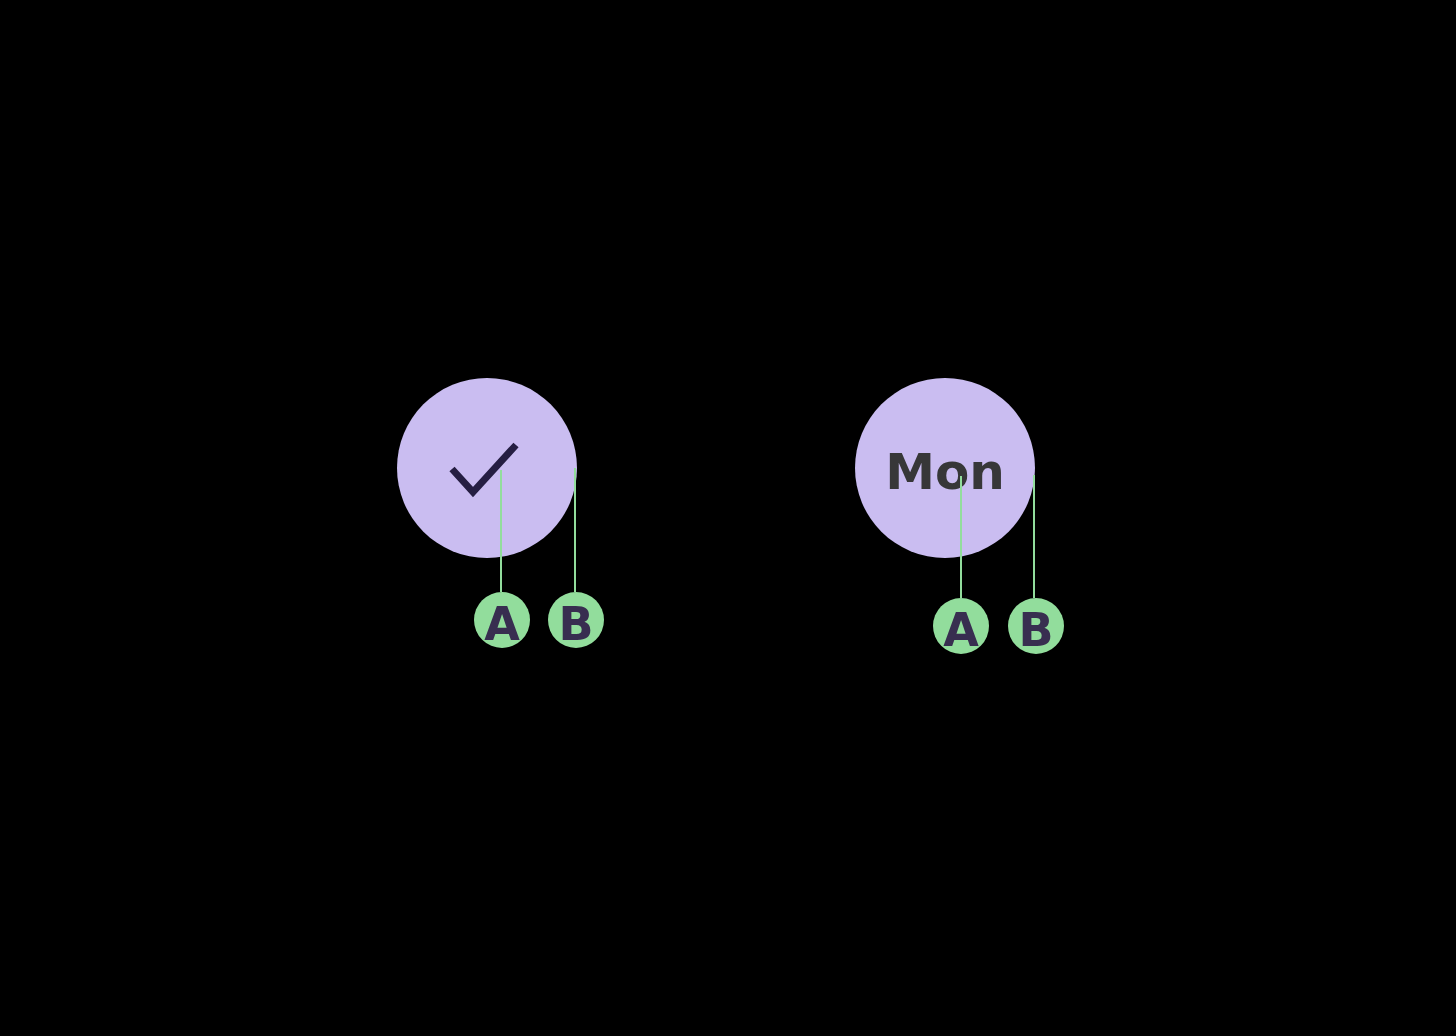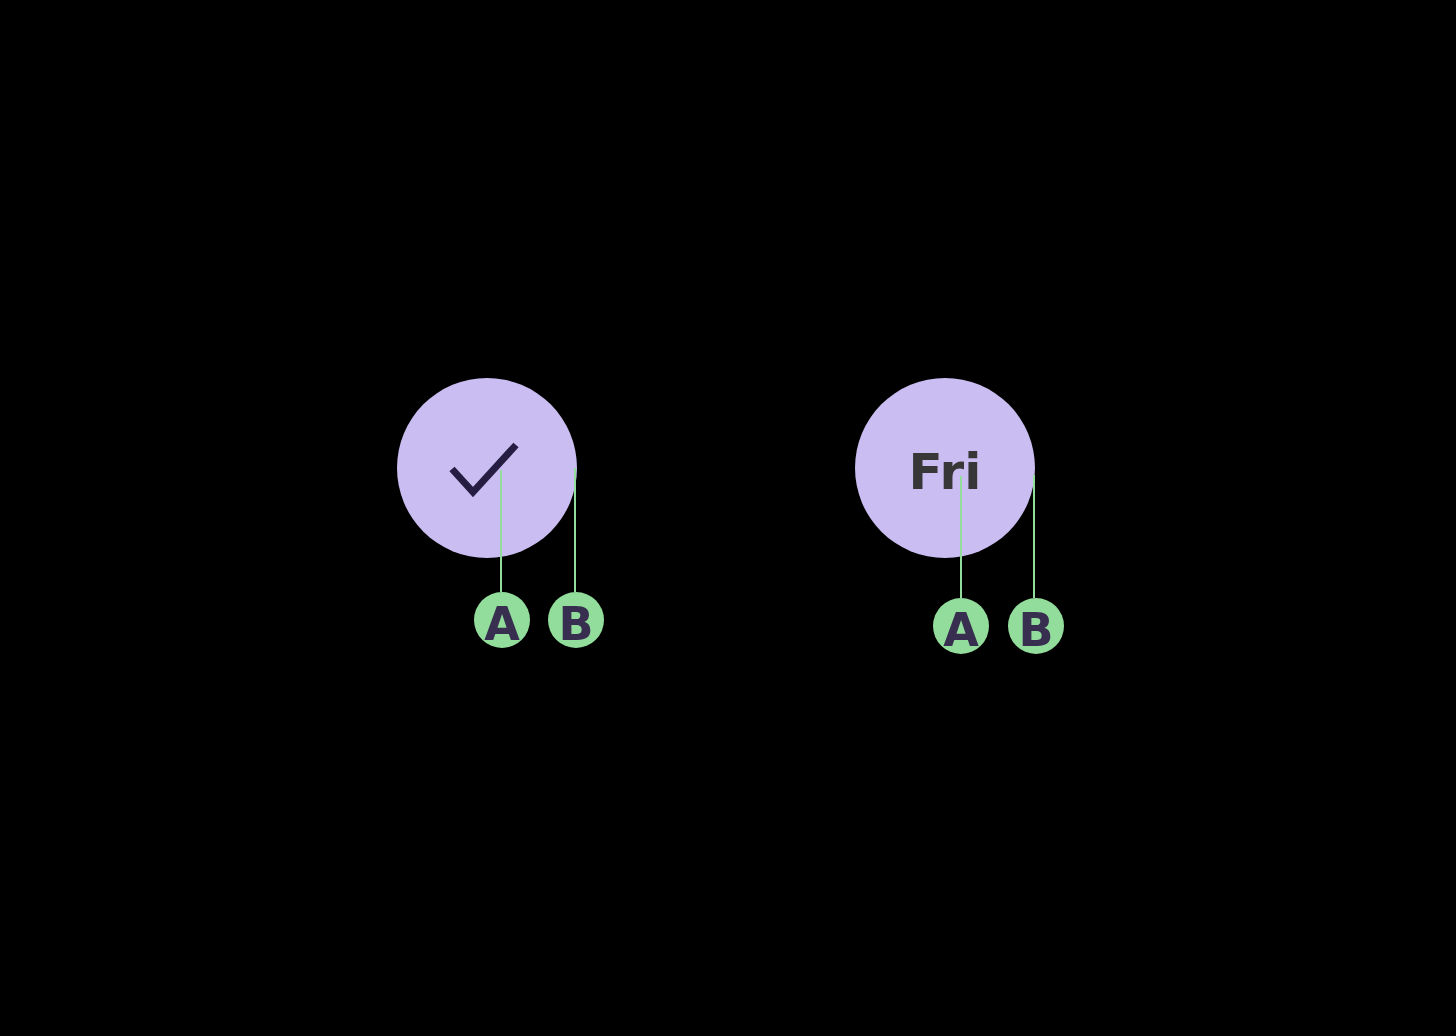--- a/index.html
+++ b/index.html
@@ -81,21 +81,21 @@
   <div class="leader-line" style="left: 500px; top: 470px; height: 122px;"></div>
   <div class="leader-line" style="left: 574px; top: 468px; height: 124px;"></div>
   <div class="marker" style="left: 474px; top: 592px; width: 56px; height: 56px;">
     <span class="marker-label">A</span>
   </div>
   <div class="marker" style="left: 548px; top: 592px; width: 56px; height: 56px;">
     <span class="marker-label">B</span>
   </div>
 
   <div class="day-circle" style="left: 855px; top: 378px; width: 180px; height: 180px;">
-    <span class="day-label">Fri</span>
+    <span class="day-label">Mon</span>
   </div>
   <div class="leader-line" style="left: 960px; top: 476px; height: 122px;"></div>
   <div class="leader-line" style="left: 1033px; top: 475px; height: 123px;"></div>
   <div class="marker" style="left: 933px; top: 598px; width: 56px; height: 56px;">
     <span class="marker-label">A</span>
   </div>
   <div class="marker" style="left: 1008px; top: 598px; width: 56px; height: 56px;">
     <span class="marker-label">B</span>
   </div>
 

